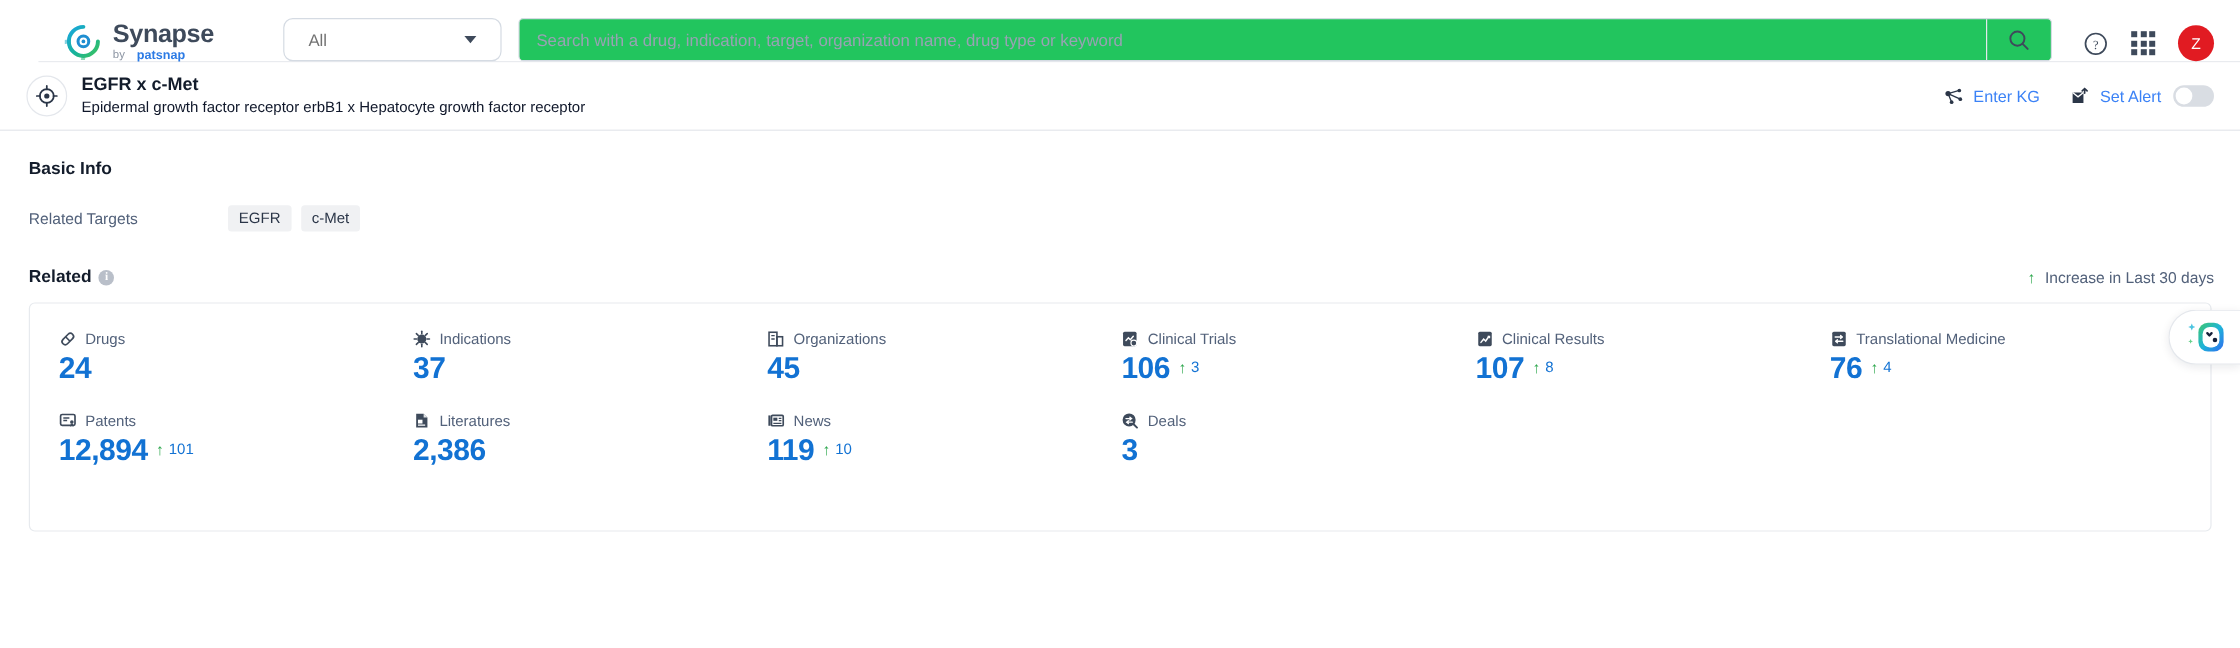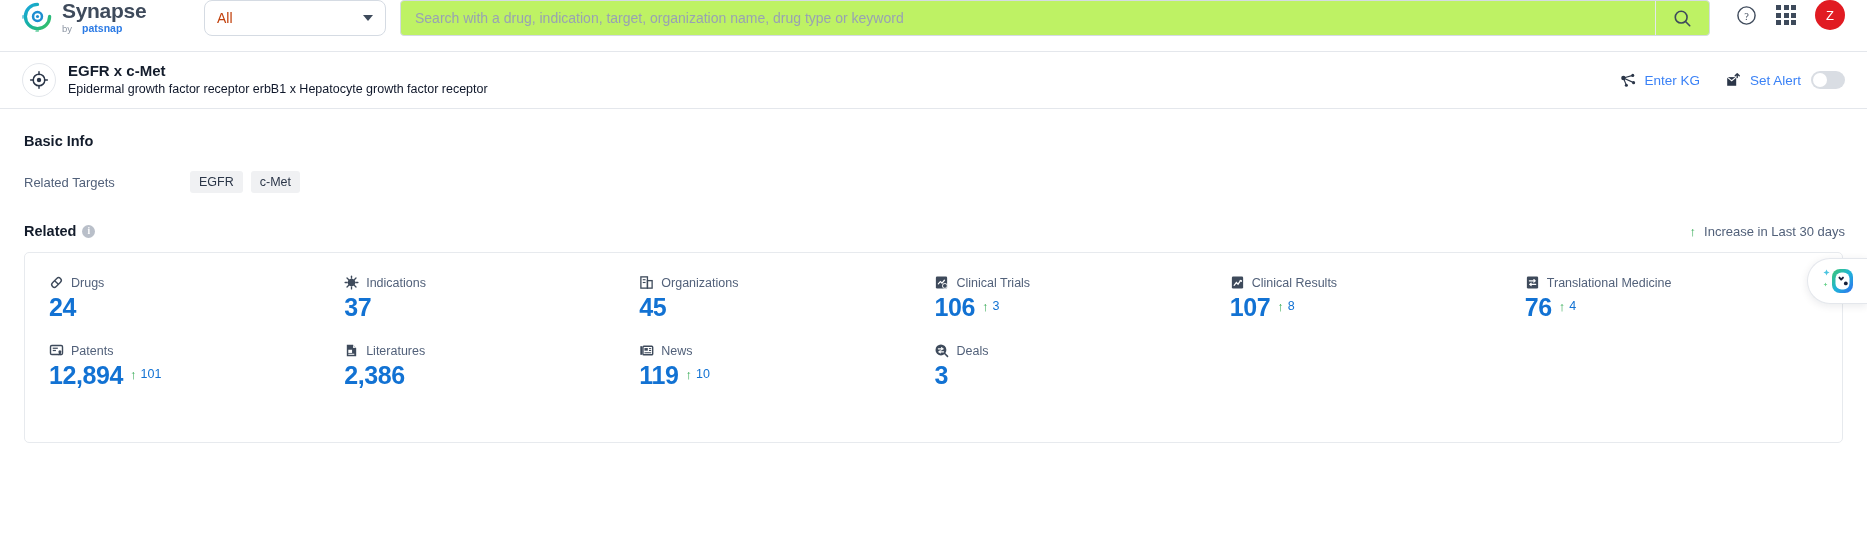--- a/index.html
+++ b/index.html
@@ -8,53 +8,54 @@
     background: #ffffff;
     font-family: "Liberation Sans", sans-serif;
     overflow: hidden;
     color: #1d2939;
   }
 
   
   .topbar {
     height: 52px;
     display: flex;
-    align-items: flex-start;
+    align-items: flex-end;
     padding: 0 22px 0 22px;
     border-bottom: 1px solid #e4e7ec;
     background: #fff;
     gap: 0;
+    margin-left: 32px;
   }
   .logo-wrap { display: flex; align-items: center; gap: 9px; width: 168px; flex: none; }
   .logo-mark { width: 31px; height: 31px; flex: none; }
   .logo-text { display: flex; flex-direction: column; line-height: 1; }
   .logo-name {
     font-size: 21px; font-weight: bold; color: #3e4a5b;
     letter-spacing: -0.3px;
   }
   .logo-sub {
     font-size: 9.5px; color: #8c95a3; margin-top: 2px;
     display: flex; align-items: center; gap: 10px;
   }
   .logo-sub b { color: #23b06a; font-weight: bold; font-size: 10.5px;}
   .logo-sub b .bl { color: #2c7be5; }
 
   .scope-select {
     width: 182px; height: 36px; flex: none;
     border: 1px solid #d5dbe3; border-radius: 8px;
     display: flex; align-items: center; justify-content: space-between;
-    padding: 0 12px; margin-left: 14px;
-    font-size: 14px; color: #c2410c; cursor: pointer; background: #fff;
+    padding: 0 20px; margin-left: 14px;
+    font-size: 14px; color: #737373; cursor: pointer; background: #fff;
   }
   .caret { width:0;height:0;border-left:5px solid transparent;border-right:5px solid transparent;border-top:6px solid #3e4a5b; }
 
   .searchbox {
     flex: 1; height: 36px; margin-left: 14px;
     border: 1px solid #d5dbe3; border-radius: 4px;
-    display: flex; align-items: center; background: #bef264;
+    display: flex; align-items: center; background: #22c55e;
     max-width: 1320px;
   }
   .search-input {
     flex: 1; border: none; outline: none; background: transparent;
     font-size: 14px; color: #2b3648; padding: 0 14px;
     font-family: "Liberation Sans", sans-serif;
   }
   .search-input::placeholder { color: #98a2b3; }
   .search-btn {
     width: 54px; height: 34px; display:flex; align-items:center; justify-content:center;

